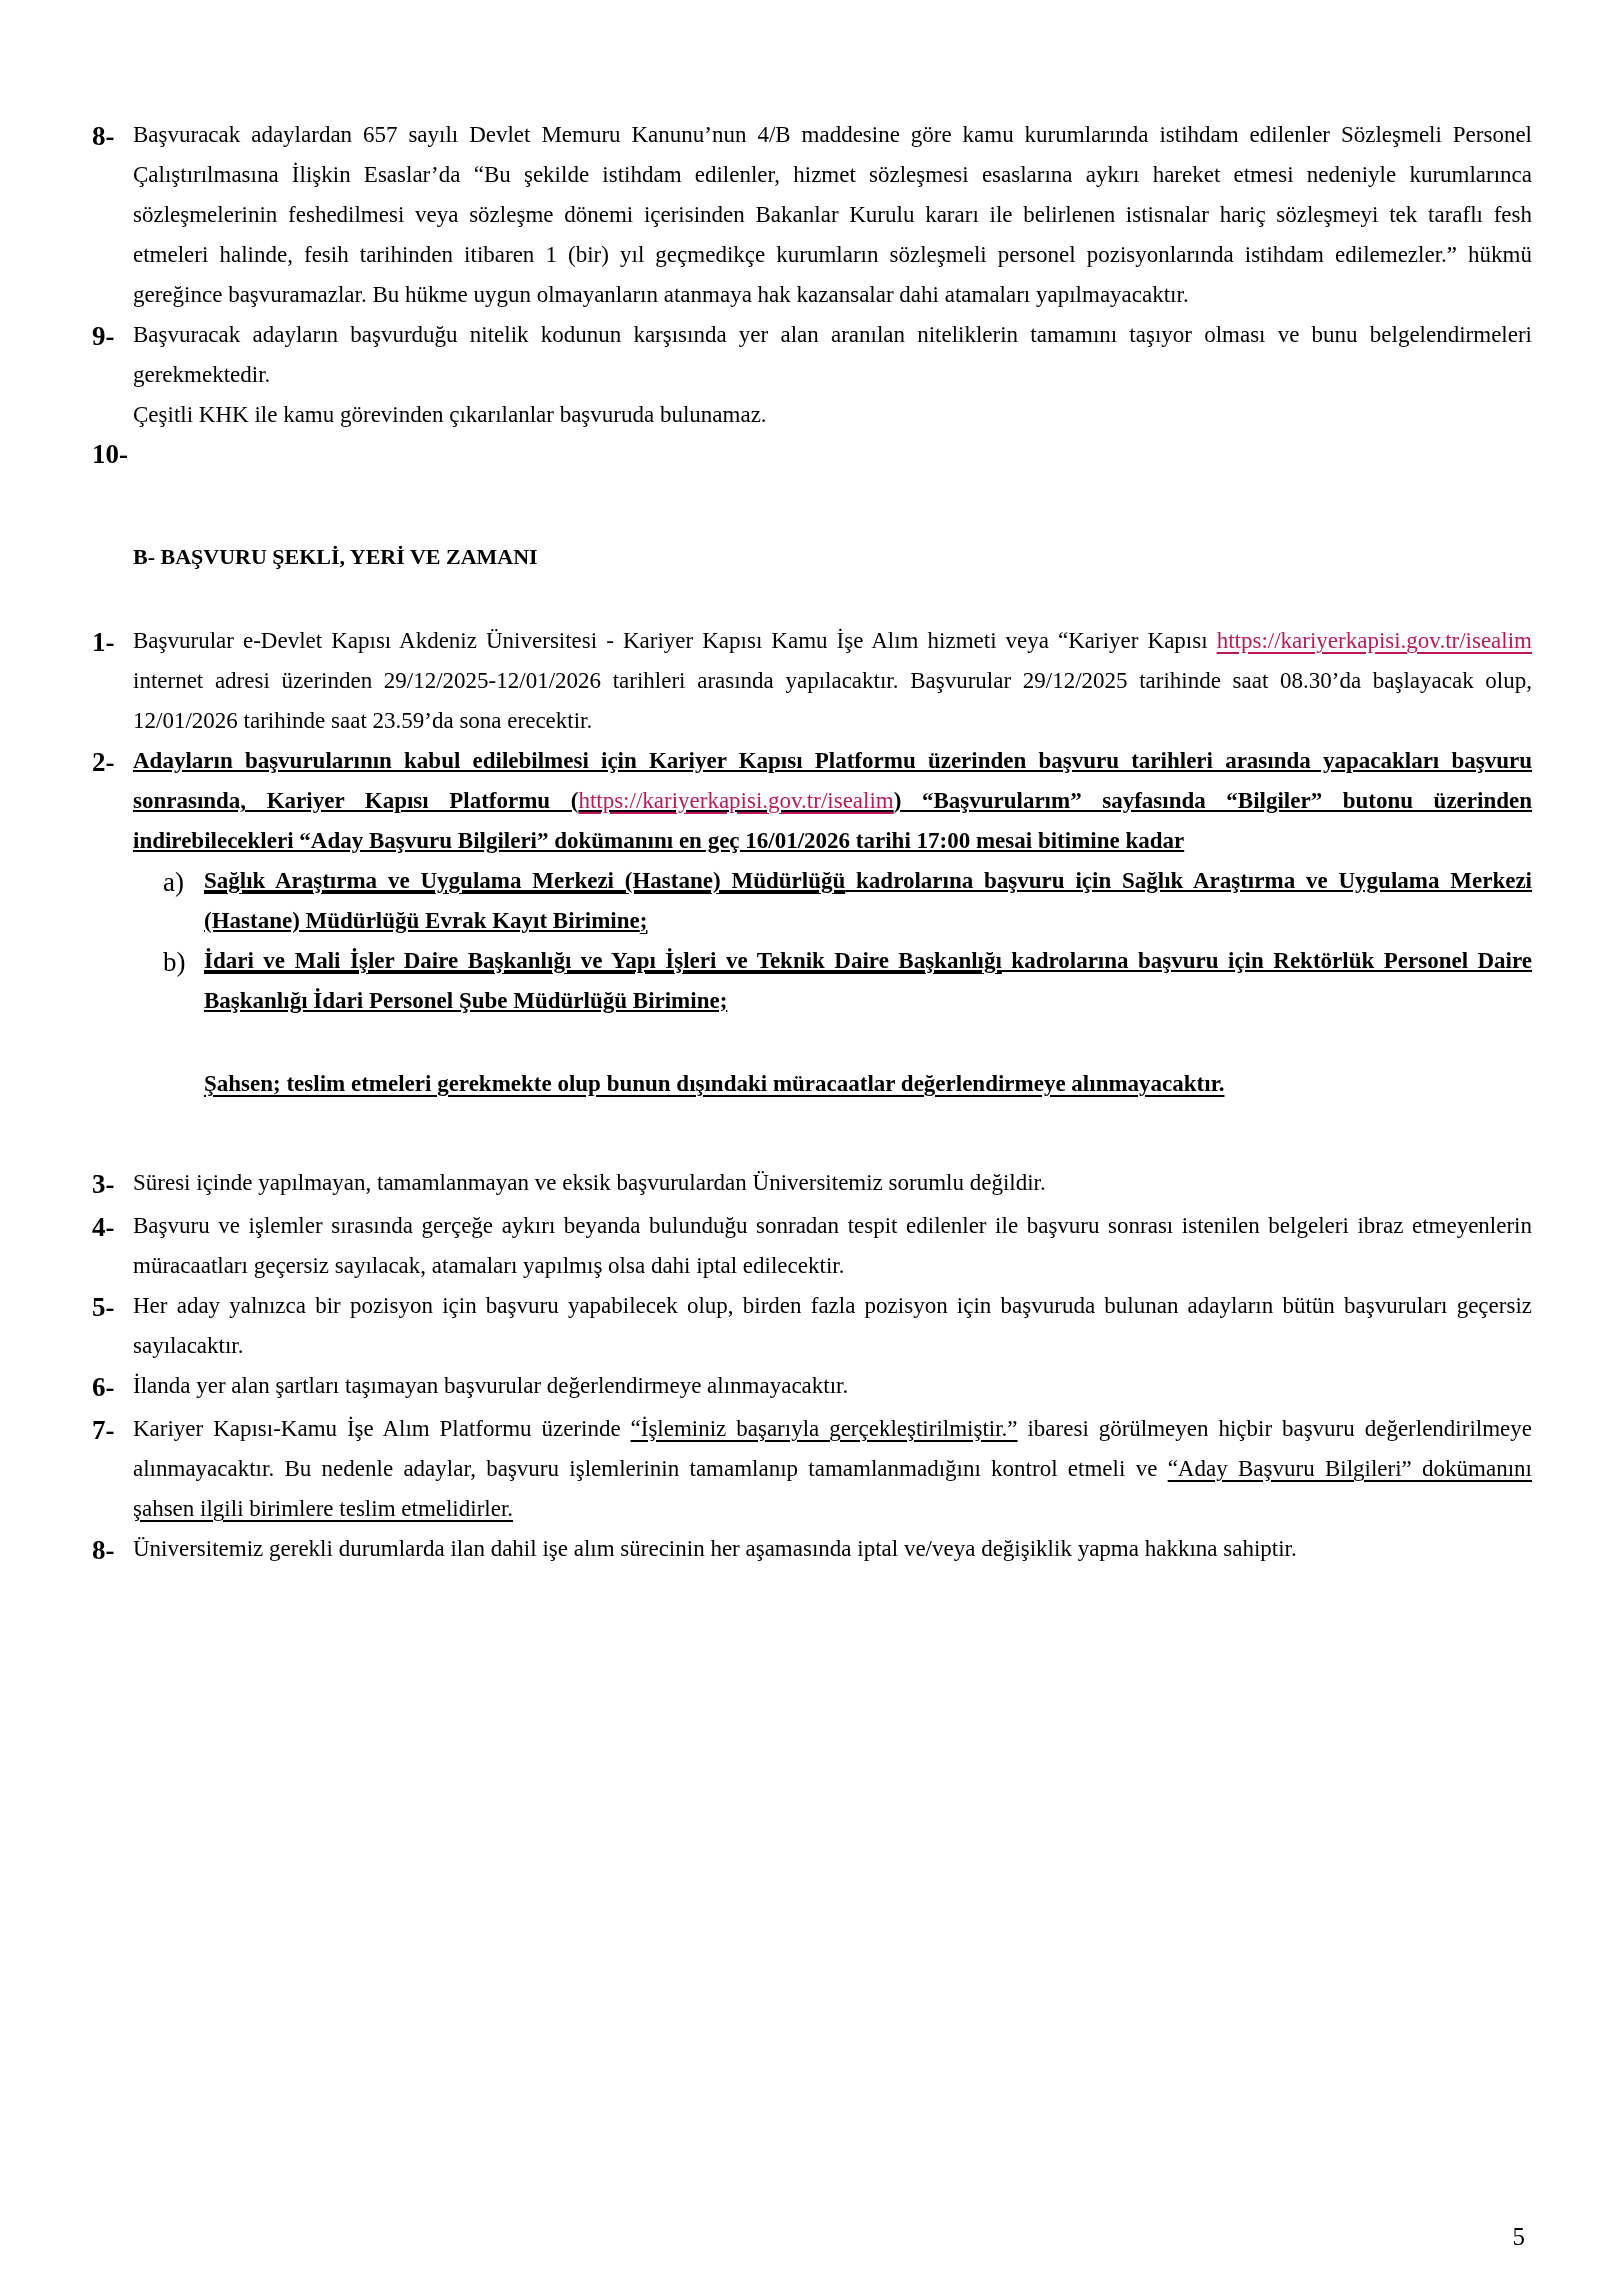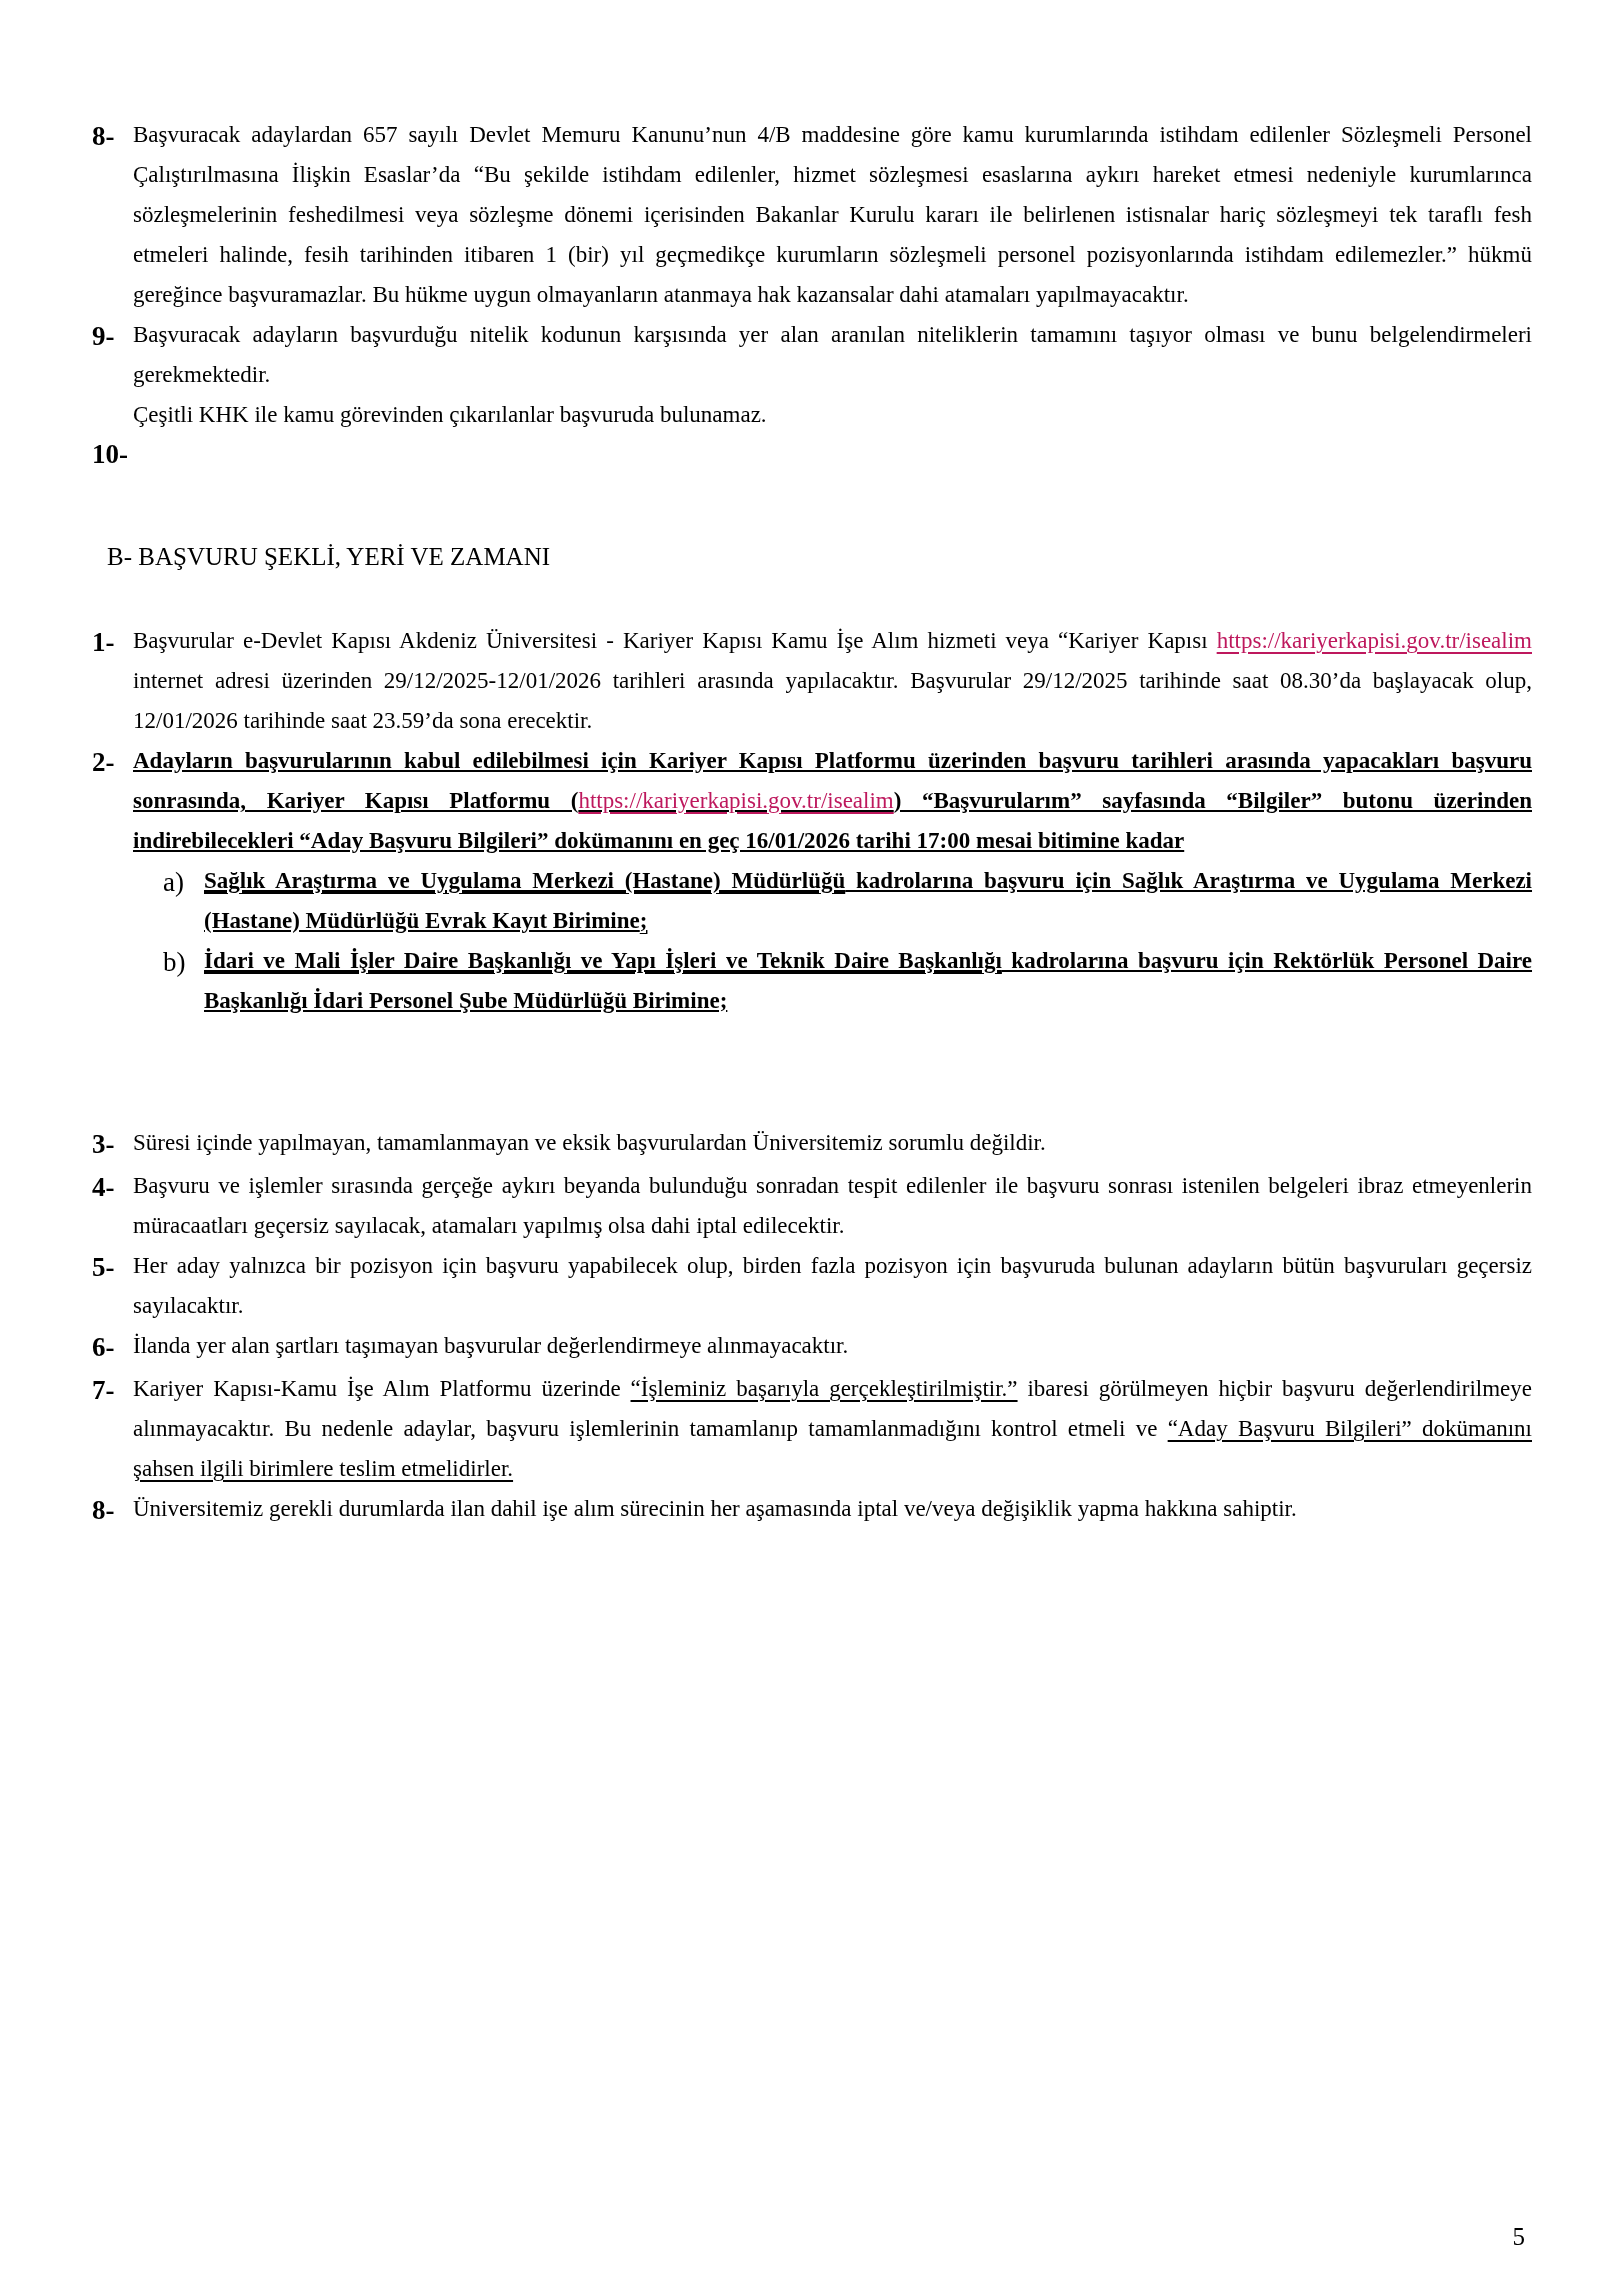--- a/index.html
+++ b/index.html
@@ -74,24 +74,24 @@
   .u { text-decoration: underline; text-decoration-thickness: 2px; text-underline-offset: 3.9px; }
   .link {
     color: #be185d;
     text-decoration: underline;
     text-decoration-thickness: 2px;
     text-underline-offset: 3.9px;
     font-weight: normal;
   }
 
   .section-heading {
-    font-weight: normal;
-    font-size: 25px;
+    font-weight: bold;
+    font-size: 22px;
     line-height: 43px;
-    margin-left: 15px;
+    margin-left: 41px;
   }
 
   .spacer-xl { height: 59px; }
   .spacer-l  { height: 43px; }
 
   .page-number {
     position: absolute;
     right: 98px;
     bottom: 46px;
     font-size: 25px;
@@ -149,20 +149,23 @@
           <div class="body bold"><span class="u">Sağlık Araştırma ve Uygulama Merkezi (Hastane) Müdürlüğü</span><span> kadrolarına başvuru için Sağlık Araştırma ve Uygulama Merkezi (Hastane) Müdürlüğü Evrak Kayıt Birimine</span><span class="u">;</span></div>
         </div>
 
         <div class="li">
           <div class="marker">b)</div>
           <div class="body bold"><span class="u">İdari ve Mali İşler Daire Başkanlığı ve Yapı İşleri ve Teknik Daire Başkanlığı</span><span> kadrolarına başvuru için Rektörlük Personel Daire Başkanlığı İdari Personel Şube Müdürlüğü Birimine;</span></div>
         </div>
 
         <div class="spacer-l"></div>
 
+        <div style="margin-left:41px;">
+          <div class="body bold u" style="text-align:justify;">Şahsen; teslim etmeleri gerekmekte olup bunun dışındaki müracaatlar değerlendirmeye alınmayacaktır.</div>
+        </div>
 
       </div>
 
       <div class="spacer-xl"></div>
 
       <div class="li">
         <div class="marker">3-</div>
         <div class="body">Süresi içinde yapılmayan, tamamlanmayan ve eksik başvurulardan Üniversitemiz sorumlu değildir.</div>
       </div>
 

